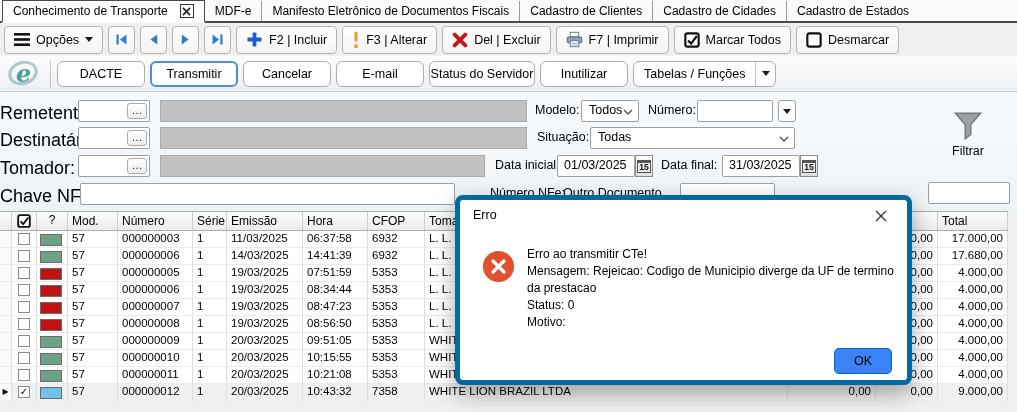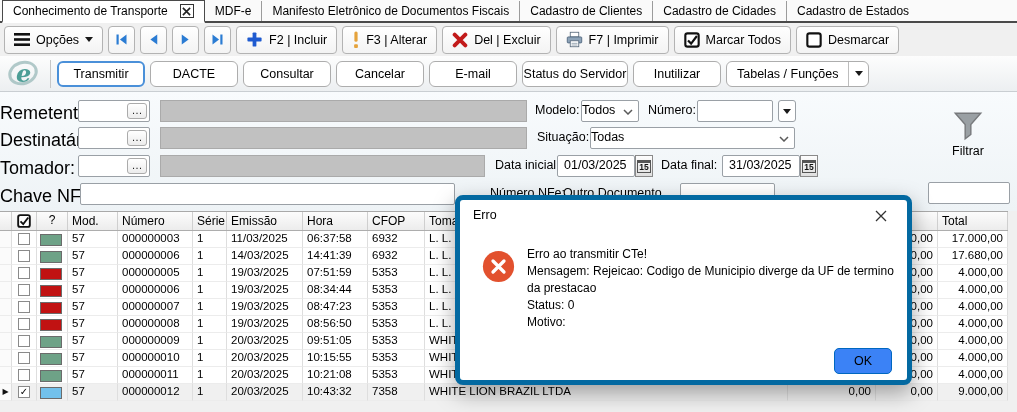--- a/index.html
+++ b/index.html
@@ -47,21 +47,21 @@
                  background:linear-gradient(180deg,#f8fbfd,#eef3f6); }
   .flabel { position:absolute; width:72px; text-align:center; font-size:18px; color:#000; white-space:nowrap; }
   .flabel2 { position:absolute; font-size:12.5px; color:#000; white-space:nowrap; }
   .lookup { position:absolute; width:72px; height:22px; background:#fff; border:1px solid #9aa0a6; border-radius:2px; }
   .dots { position:absolute; right:2px; top:2px; width:20px; height:16px; border:1px solid #ababab; border-radius:3px;
           background:linear-gradient(#fff,#ececec); font-size:11px; line-height:13px; text-align:center; color:#222; }
   .grayfield { position:absolute; height:22px; background:#c1c1c1; border:1px solid #aaaaaa; }
   .textfield { position:absolute; height:22px; background:#fff; border:1px solid #9aa0a6; border-radius:2px;
                font-size:12.5px; padding:2px 6px 0 6px; color:#000; }
   .combo { position:absolute; height:22px; background:#fff; border:1px solid #9aa0a6; border-radius:2px;
-           font-size:12.5px; padding:2px 18px 0 0; color:#000; }
+           font-size:12.5px; padding:2px 18px 0 7px; color:#000; }
   .combo svg { position:absolute; right:5px; top:8px; }
   .dropbtn { position:absolute; width:18px; height:22px; background:#fff; border:1px solid #9aa0a6; border-radius:3px;
              display:flex; align-items:center; justify-content:center; }
   .calbtn { position:absolute; width:18px; height:22px; border:1px solid #8a8a8a;
             background:linear-gradient(#fdfdfd,#dfdfdf); display:flex; align-items:center; justify-content:center; }
   .calbtn span { font-size:8.5px; font-weight:bold; color:#111; border:1px solid #555; border-top:3px solid #555; padding:0 1px; line-height:9px; }
   .funnel { position:absolute; left:951px; top:17px; width:34px; height:34px; }
   .filtrar { position:absolute; left:941px; top:52px; width:54px; text-align:center; font-size:12.5px; color:#000; }
 
   
@@ -199,23 +199,22 @@
       <span>Desmarcar</span>
     </button>
   </div>
 
   <div class="actionbar">
     <div class="logo">
         <div class="ring"></div>
         <div class="ltr">e</div>
       </div>
     <div class="vsep"></div>
+    <button class="abtn">DACTE</button>
     <button class="abtn focused">Transmitir</button>
-    <button class="abtn">DACTE</button>
-    <button class="abtn">Consultar</button>
     <button class="abtn">Cancelar</button>
     <button class="abtn">E-mail</button>
     <button class="abtn wide">Status do Servidor</button>
     <button class="abtn">Inutilizar</button>
     <div class="splitbtn">
       <span class="main">Tabelas / Funções</span>
       <span class="drop">
           <span class="caret-down"></span>
         </span>
     </div>

